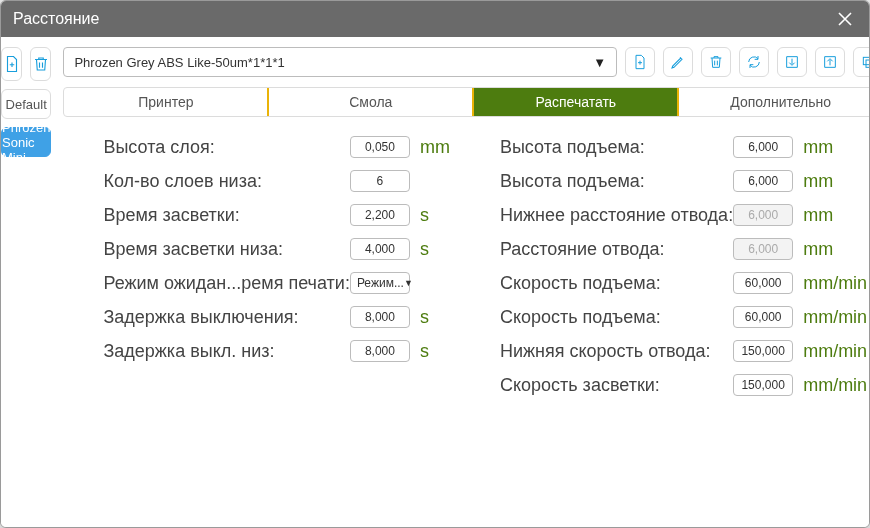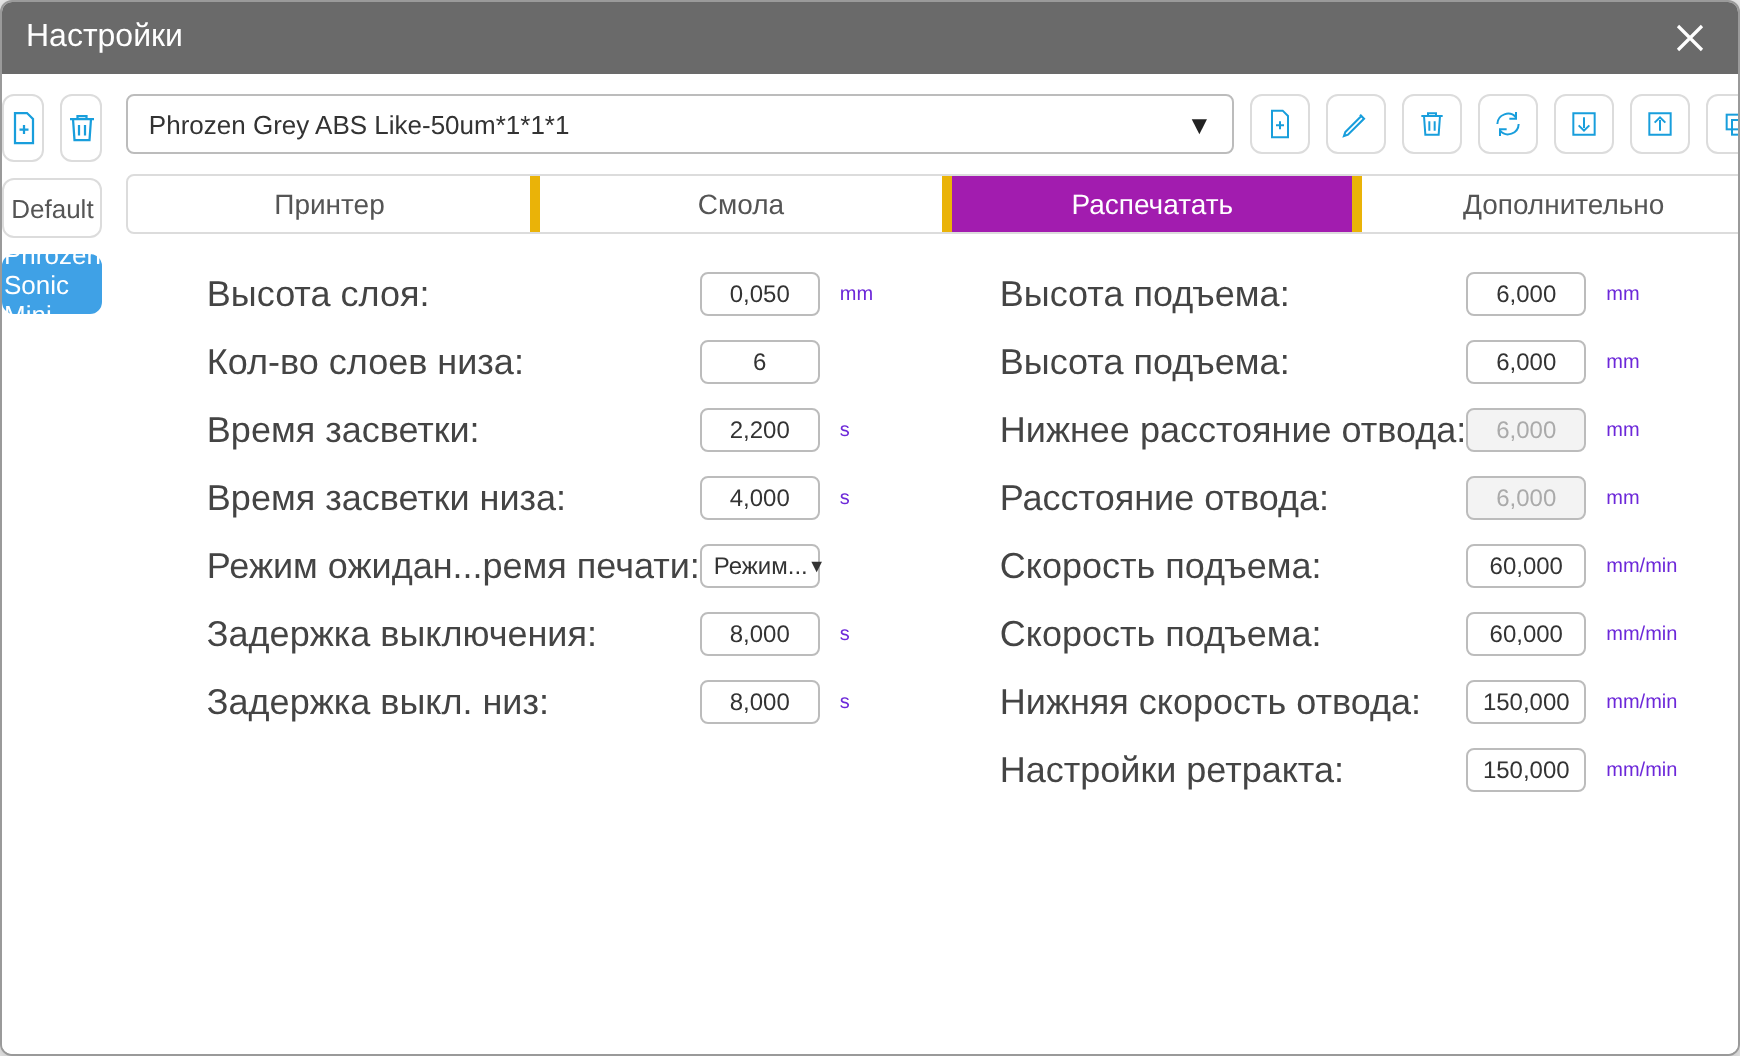--- a/index.html
+++ b/index.html
@@ -42,48 +42,48 @@
   .icon-btn {
     width: 30px; height: 30px; border: 1px solid #dcdcdc; border-radius: 6px; background: #fff;
     display: flex; align-items: center; justify-content: center; color: #189edc; cursor: pointer;
   }
   .tabs {
     display: flex; height: 30px; border: 1px solid #dcdcdc; border-radius: 4px; overflow: hidden;
     margin-bottom: 18px;
   }
   .tab {
     flex: 1; display: flex; align-items: center; justify-content: center; font-size: 14px;
-    color: #555; cursor: pointer; border-right: 5px solid #eab308;
+    color: #555; cursor: pointer; border-right: 2px solid #eab308;
   }
   .tab:last-child { border-right: none; }
-  .tab.active { background: #a21caf; color: #fff; }
+  .tab.active { background: #4d7c0f; color: #fff; }
   .params { display: flex; gap: 30px; padding: 0 30px 0 40px; }
   .col { flex: 1; display: flex; flex-direction: column; gap: 10px; }
   .row { display: flex; align-items: center; height: 24px; }
   .row .label { flex: 1; font-size: 18px; color: #444; white-space: nowrap; overflow: hidden; text-overflow: ellipsis; }
   .row .field {
     width: 60px; height: 22px; border: 1px solid #bcbcbc; border-radius: 4px; font-size: 12px;
     text-align: center; color: #333; display: flex; align-items: center; justify-content: center;
     background: #fff;
   }
   .row .field.disabled { background: #f3f3f3; color: #aaa; }
-  .row .unit { width: 60px; padding-left: 10px; font-size: 10px; color: #6d28d9; }
+  .row .unit { width: 60px; padding-left: 10px; font-size: 18px; color: #4d7c0f; }
   .row .select-mini {
     width: 60px; height: 22px; border: 1px solid #bcbcbc; border-radius: 4px; font-size: 12px;
     display: flex; align-items: center; padding-left: 6px; padding-right: 4px; justify-content: space-between;
     color: #333; cursor: pointer; background:#fff;
   }
   svg { display:block; }
 </style>
 </head>
 <body>
 
 <div class="window">
   <div class="titlebar">
-    <span class="title">Настройки</span>
+    <span class="title">Расстояние</span>
     <span class="close">
       <svg width="16" height="16" viewBox="0 0 16 16">
           <path d="M2 2 L14 14 M14 2 L2 14" stroke="#fff" stroke-width="1.6" fill="none"></path>
         </svg>
     </span>
   </div>
 
   <div class="body">
 
     <div class="sidebar">
@@ -231,21 +231,21 @@
               <span class="label">Скорость подъема:</span>
               <div class="field">60,000</div>
               <span class="unit">mm/min</span>
             </div>
             <div class="row">
               <span class="label">Нижняя скорость отвода:</span>
               <div class="field">150,000</div>
               <span class="unit">mm/min</span>
             </div>
             <div class="row">
-              <span class="label">Настройки ретракта:</span>
+              <span class="label">Скорость засветки:</span>
               <div class="field">150,000</div>
               <span class="unit">mm/min</span>
             </div>
           </div>
       </div>
     </div>
 
   </div>
 </div>
 

